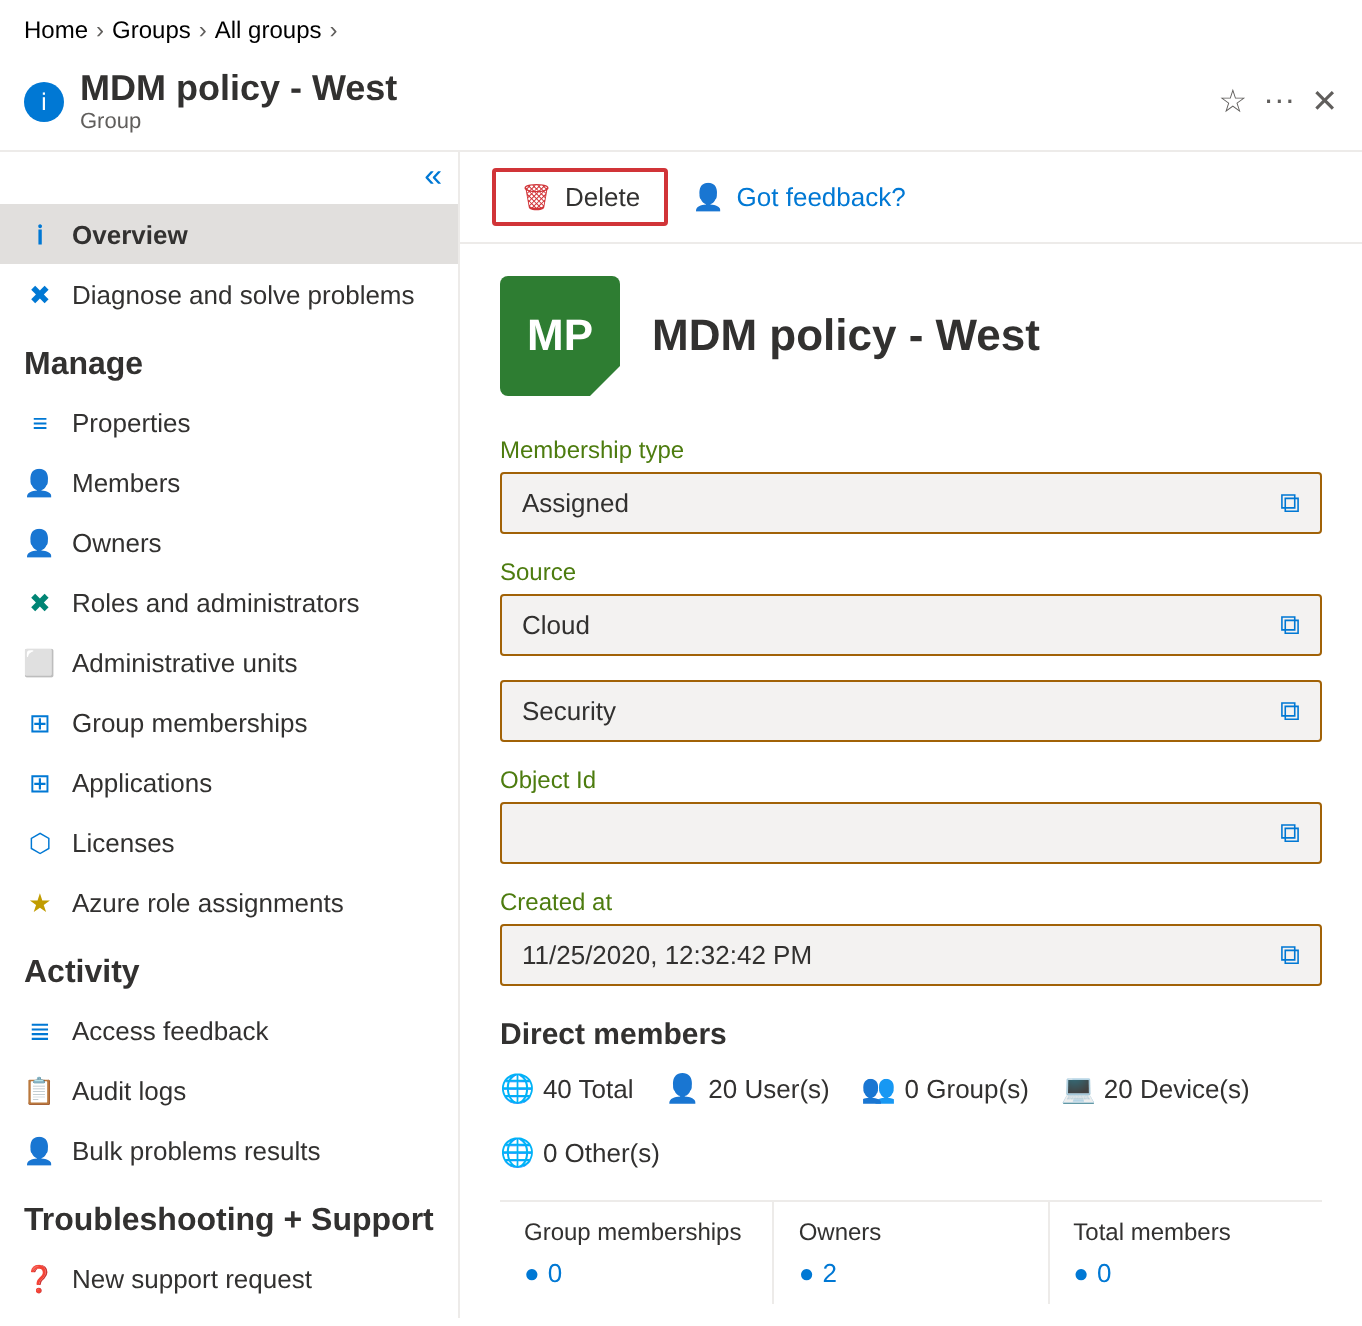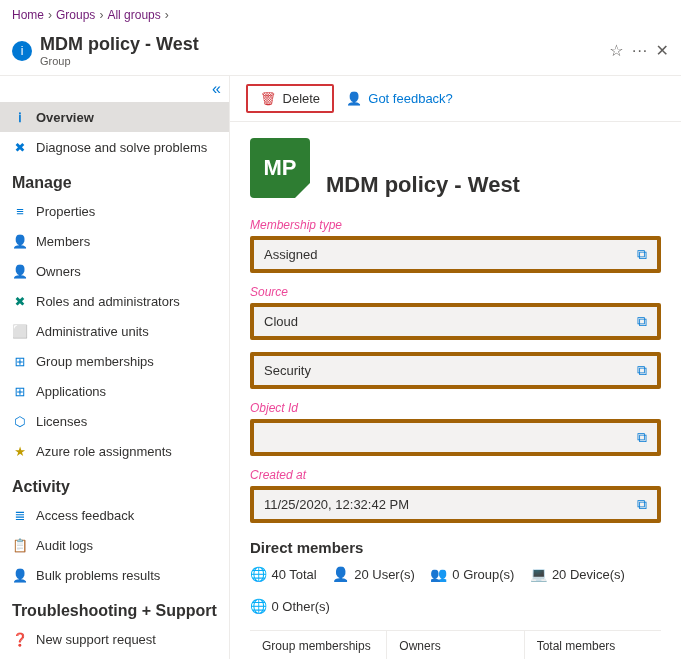--- a/index.html
+++ b/index.html
@@ -1,20 +1,20 @@
 <!DOCTYPE html>
 <html><head>
   <meta charset="utf-8">
   <style>
     * { box-sizing: border-box; margin: 0; padding: 0; }
     body { font-family: 'Segoe UI', Arial, sans-serif; font-size: 13px; color: #323130; background: #fff; width: 681px; height: 663px; overflow: hidden; }
 
     
     .breadcrumb { padding: 8px 12px; font-size: 12px; color: #0078d4; display: flex; align-items: center; gap: 4px; }
-    .breadcrumb span { color: #701a75; cursor: pointer; }
+    .breadcrumb span { color: #000000; cursor: pointer; }
     .breadcrumb .sep { color: #605e5c; }
 
     
     .page-header { display: flex; align-items: center; padding: 4px 12px 8px 12px; gap: 8px; border-bottom: 1px solid #edebe9; }
     .header-icon { width: 20px; height: 20px; background: #0078d4; border-radius: 50%; display: flex; align-items: center; justify-content: center; color: white; font-size: 12px; flex-shrink: 0; }
     .header-title-group { flex: 1; }
     .header-title { font-size: 18px; font-weight: 600; color: #323130; }
     .header-subtitle { font-size: 11px; color: #605e5c; }
     .header-actions { display: flex; align-items: center; gap: 8px; margin-left: auto; }
     .pin-icon, .more-icon, .close-icon { cursor: pointer; color: #605e5c; font-size: 16px; }
@@ -30,27 +30,27 @@
     .sidebar-section-label { padding: 12px 12px 4px 12px; font-size: 16px; font-weight: 600; color: #323130; text-transform: none; }
     .sidebar-icon { width: 16px; height: 16px; display: inline-flex; align-items: center; justify-content: center; flex-shrink: 0; }
 
     
     .content { flex: 1; overflow-y: auto; padding: 0; }
     .toolbar { display: flex; align-items: center; padding: 8px 16px; gap: 12px; border-bottom: 1px solid #edebe9; }
     .delete-btn { display: flex; align-items: center; gap: 6px; padding: 5px 12px; border: 2px solid #d13438; background: #fff; color: #323130; cursor: pointer; font-size: 13px; border-radius: 2px; }
     .feedback-btn { display: flex; align-items: center; gap: 6px; color: #0078d4; cursor: pointer; font-size: 13px; background: none; border: none; }
 
     .content-body { padding: 16px 20px; }
-    .entity-header { display: flex; align-items: flex-end; gap: 16px; margin-bottom: 20px; }
+    .entity-header { display: flex; align-items: center; gap: 16px; margin-bottom: 20px; }
     .entity-avatar { width: 60px; height: 60px; background: #2e7d32; border-radius: 4px; display: flex; align-items: center; justify-content: center; color: white; font-size: 22px; font-weight: 600; flex-shrink: 0; clip-path: polygon(0 0, 100% 0, 100% 75%, 75% 100%, 0 100%); }
     .entity-name { font-size: 22px; font-weight: 600; color: #323130; }
 
     .field-group { margin-bottom: 12px; }
-    .field-label { font-size: 12px; color: #ec4899; margin-bottom: 4px; font-style: italic; }
-    .field-value-box { display: flex; align-items: center; background: #f3f2f1; border: 4px solid #a16207; padding: 6px 10px; border-radius: 2px; }
+    .field-label { font-size: 12px; color: #4d7c0f; margin-bottom: 4px; }
+    .field-value-box { display: flex; align-items: center; background: #f3f2f1; border: 1px solid #a16207; padding: 6px 10px; border-radius: 2px; }
     .field-value-text { flex: 1; font-size: 13px; color: #323130; }
     .copy-icon { color: #0078d4; cursor: pointer; font-size: 14px; margin-left: auto; }
 
     .section-title { font-size: 15px; font-weight: 600; margin: 16px 0 10px 0; color: #323130; }
     .members-stats { display: flex; align-items: center; gap: 16px; flex-wrap: wrap; margin-bottom: 16px; }
     .stat-item { display: flex; align-items: center; gap: 4px; font-size: 13px; color: #323130; }
     .stat-icon { font-size: 14px; }
 
     .summary-table { display: flex; gap: 0; border-top: 1px solid #edebe9; }
     .summary-col { flex: 1; border-right: 1px solid #edebe9; padding: 8px 12px; }

